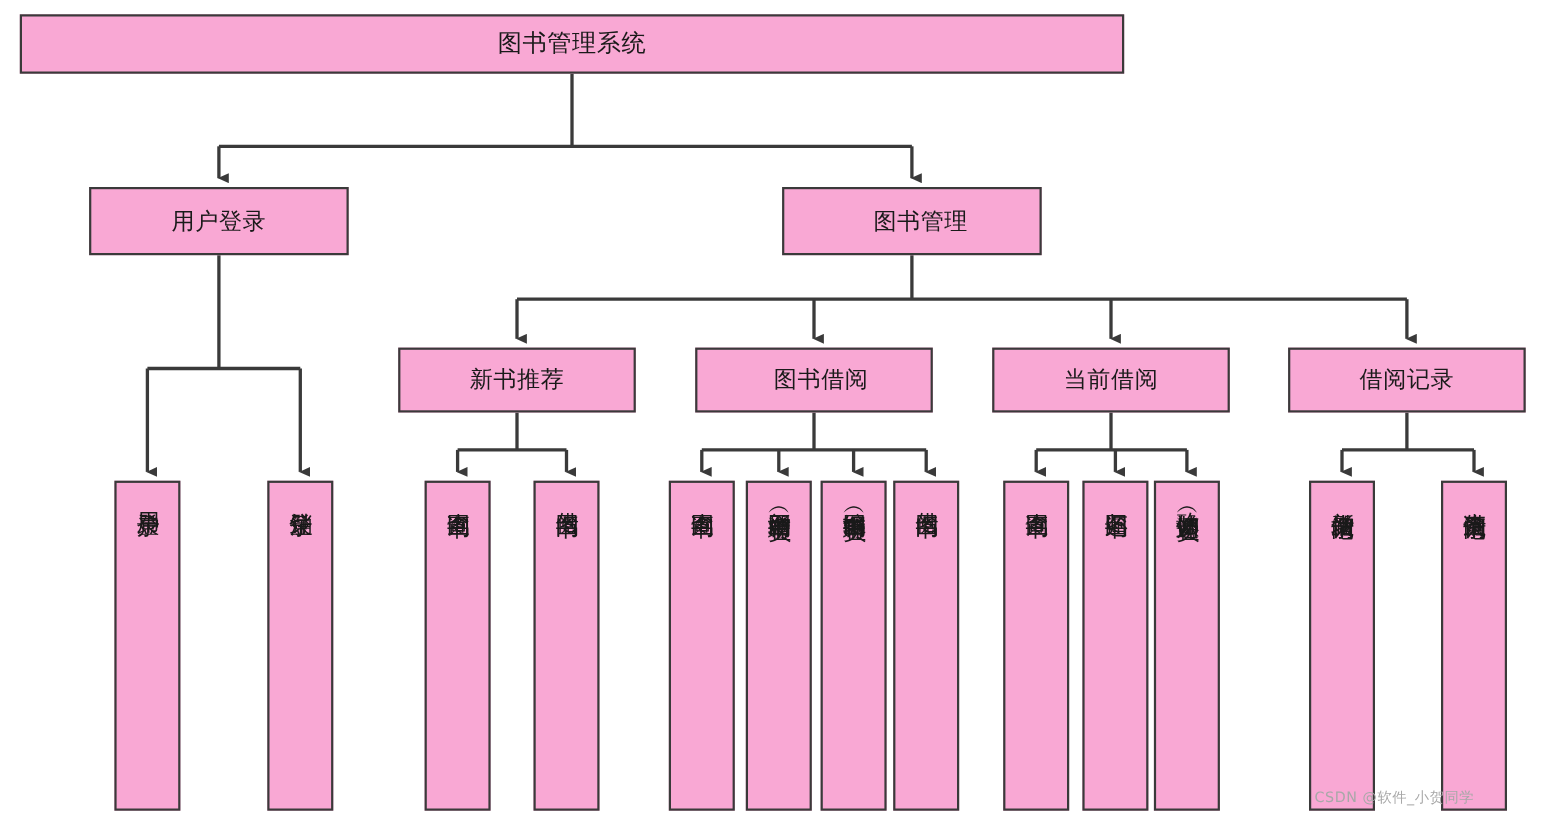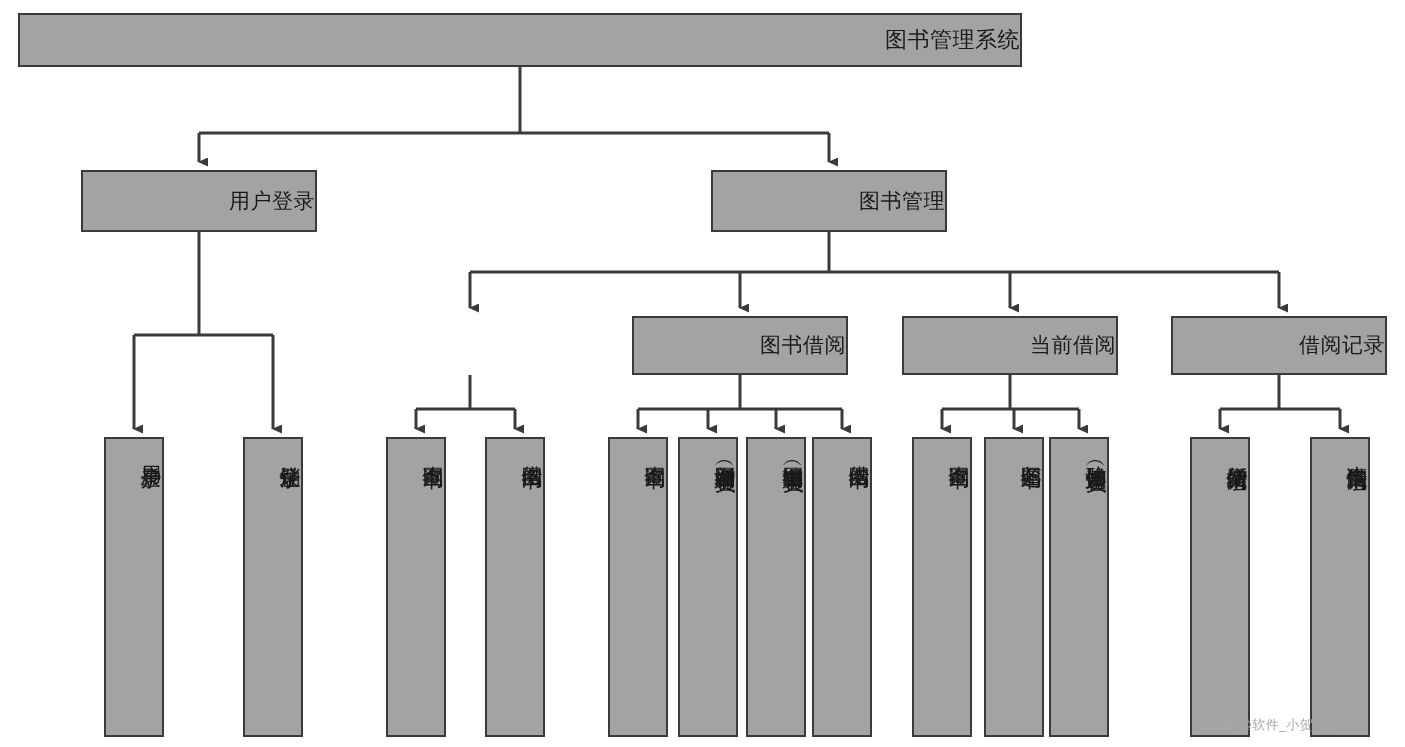--- a/index.html
+++ b/index.html
@@ -23,24 +23,24 @@
     left: 0;
     top: 0;
     width: 1405px;
     height: 747px;
     pointer-events: none;
   }
   .node {
     position: absolute;
     box-sizing: border-box;
     border: 2px solid #3a3a3a;
-    background: #a3a3a3;
+    background: #f9a8d4;
     display: flex;
     align-items: center;
-    justify-content: flex-end;
+    justify-content: center;
     color: #1a1a1a;
   }
   .node .label {
     display: block;
     text-align: center;
     line-height: 1.18;
     letter-spacing: 0.5px;
   }
   
   .node.horiz .label {
@@ -131,20 +131,23 @@
     <span class="label">图书管理系统</span>
   </div>
 
   <div class="node horiz" style="left: 81px; top: 170px; width: 236px; height: 62px;">
     <span class="label">用户登录</span>
   </div>
   <div class="node horiz" style="left: 711px; top: 170px; width: 236px; height: 62px; padding-left: 16px;">
     <span class="label">图书管理</span>
   </div>
 
+  <div class="node horiz" style="left: 362px; top: 316px; width: 216px; height: 59px;">
+    <span class="label">新书推荐</span>
+  </div>
   <div class="node horiz" style="left: 632px; top: 316px; width: 216px; height: 59px; padding-left: 13px;">
     <span class="label">图书借阅</span>
   </div>
   <div class="node horiz" style="left: 902px; top: 316px; width: 216px; height: 59px;">
     <span class="label">当前借阅</span>
   </div>
   <div class="node horiz" style="left: 1171px; top: 316px; width: 216px; height: 59px;">
     <span class="label">借阅记录</span>
   </div>
 

